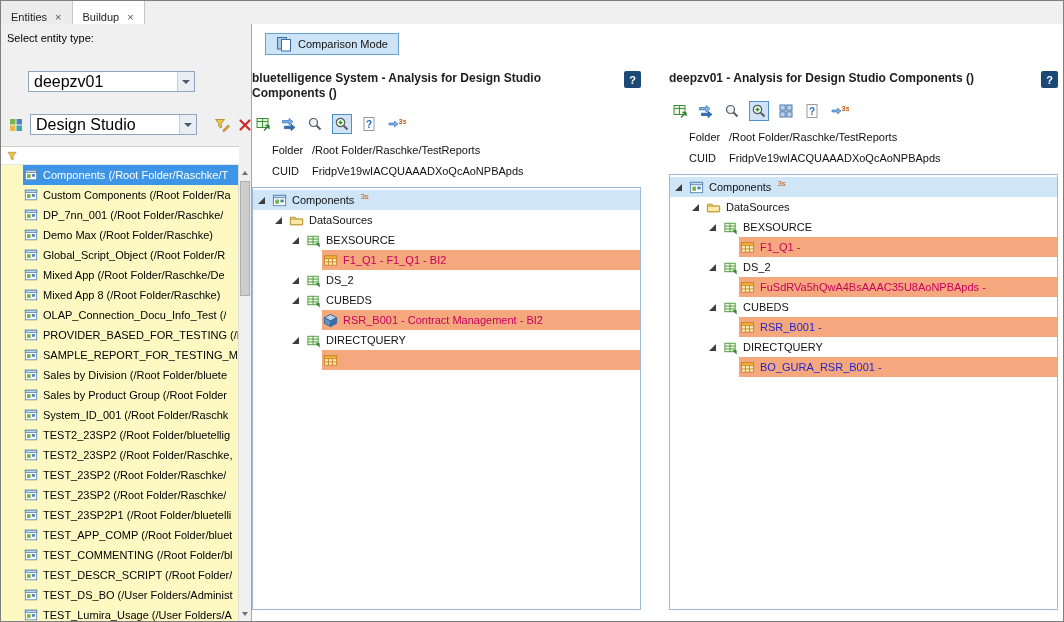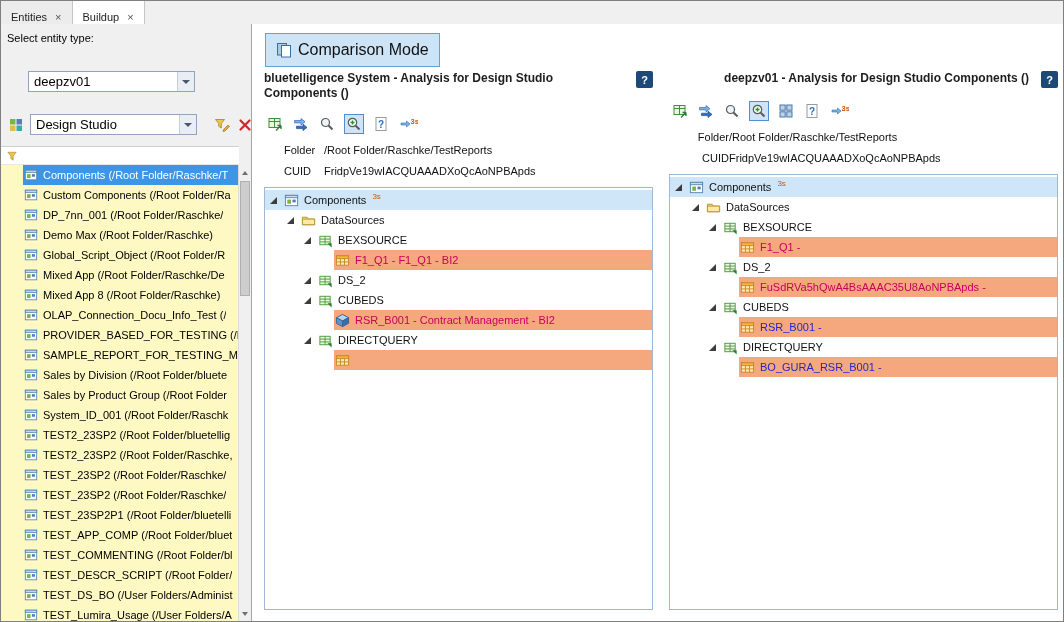--- a/index.html
+++ b/index.html
@@ -9,21 +9,21 @@
 
   
   .tabbar{position:absolute;top:0;left:0;right:0;height:33px;background:#f0f0f0;border-bottom:1px solid #c6c6c6;display:flex;align-items:stretch;}
   .tab{display:flex;align-items:center;gap:8px;padding:0 10px;font-size:11px;color:#222;background:#ececec;border-right:1px solid #c6c6c6;}
   .tab.active{background:#fff;}
   .tab-close{font-size:11px;color:#555;line-height:1;}
 
   
   .sidebar{position:absolute;top:23px;left:0;width:251px;bottom:0;background:#f0f0f0;border-right:1px solid #a5a5a5;}
   .select-label{font-size:11px;color:#000;padding:8px 0 0 6px;}
-  .combo{height:21px;background:#fff;border:1px solid #8fa4bd;display:flex;align-items:center;font-size:13px;}
+  .combo{height:21px;background:#fff;border:1px solid #8fa4bd;display:flex;align-items:center;font-size:16px;}
   .combo-text{flex:1;padding-left:5px;white-space:nowrap;overflow:hidden;}
   .combo-btn{width:17px;height:100%;flex:none;background:#e9eef5;border-left:1px solid #c3cfdd;display:flex;align-items:center;justify-content:center;}
   .arrow-down{width:0;height:0;border-left:4px solid transparent;border-right:4px solid transparent;border-top:4px solid #49596b;}
   .combo1{position:absolute;top:47px;left:27px;width:167px;}
   .typerow{position:absolute;top:90px;left:6px;display:flex;align-items:center;gap:5px;}
   .combo2{width:167px;}
   .tool16{width:18px;height:18px;flex:none;display:flex;align-items:center;justify-content:center;}
   .funnel-btn{margin-left:11px;}
   .filterrow{position:absolute;top:122px;left:0;width:238px;height:19px;background:#fff;border-top:1px solid #cfcfcf;border-bottom:1px solid #e6e6e6;display:flex;align-items:center;padding-left:5px;}
   .entity-list{position:absolute;top:141px;left:0;width:238px;bottom:0;background:#fef9c3;overflow:hidden;}
@@ -34,24 +34,24 @@
   .elabel{overflow:hidden;white-space:nowrap;}
   .vscroll{position:absolute;top:141px;right:0;width:13px;bottom:0;background:#f0f0f0;border-left:1px solid #dcdcdc;}
   .vthumb{position:absolute;left:1px;top:16px;width:10px;height:115px;background:#cdcdcd;border:1px solid #b0b0b0;}
   .varrow{position:absolute;left:0;width:12px;height:15px;display:flex;align-items:center;justify-content:center;}
   .varrow.up{top:0;}.varrow.down{bottom:0;}
   .arrow-up-sm{width:0;height:0;border-left:3.5px solid transparent;border-right:3.5px solid transparent;border-bottom:4px solid #6f6f6f;}
   .arrow-down-sm{width:0;height:0;border-left:3.5px solid transparent;border-right:3.5px solid transparent;border-top:4px solid #6f6f6f;}
 
   
   .main{position:absolute;top:23px;left:251px;right:0;bottom:0;background:#fff;}
-  .cmp-btn{position:absolute;top:9px;left:13px;height:34px;display:inline-flex;align-items:center;gap:6px;padding:0 10px;background:#cde4f6;border:1px solid #66a1d4;font-size:16px;color:#111;cursor:default;}
+  .cmp-btn{position:absolute;top:9px;left:13px;height:22px;display:inline-flex;align-items:center;gap:6px;padding:0 10px;background:#cde4f6;border:1px solid #66a1d4;font-size:11px;color:#111;cursor:default;}
   .panel{position:absolute;top:47px;bottom:11px;width:389px;display:flex;flex-direction:column;}
-  .panel-left{left:12px;}
-  .panel-right{left:417px;text-align:right;}
+  .panel-left{left:0;}
+  .panel-right{left:417px;}
   .panel-header{display:flex;align-items:flex-start;}
   .panel-title{flex:1;font-size:12px;font-weight:bold;color:#1d1d1d;line-height:15px;padding-right:12px;}
   .help-badge{flex:none;width:17px;height:17px;background:#1d4977;color:#fff;font-size:11px;font-weight:bold;display:flex;align-items:center;justify-content:center;border-radius:2px;}
   .toolbar{display:flex;align-items:center;gap:8px;margin-top:12px;padding-left:2px;height:22px;}
   .tbtn{width:18px;height:18px;display:flex;align-items:center;justify-content:center;}
   .tbtn.selected{background:#cfe4f7;border:1px solid #4f8fd0;width:20px;height:20px;}
   .tbtn.wide{width:21px;}
   .meta{display:flex;font-size:11px;margin-top:9px;padding-left:20px;color:#111;}
   .meta-label{width:40px;flex:none;}
   .meta-value{white-space:nowrap;overflow:hidden;}

